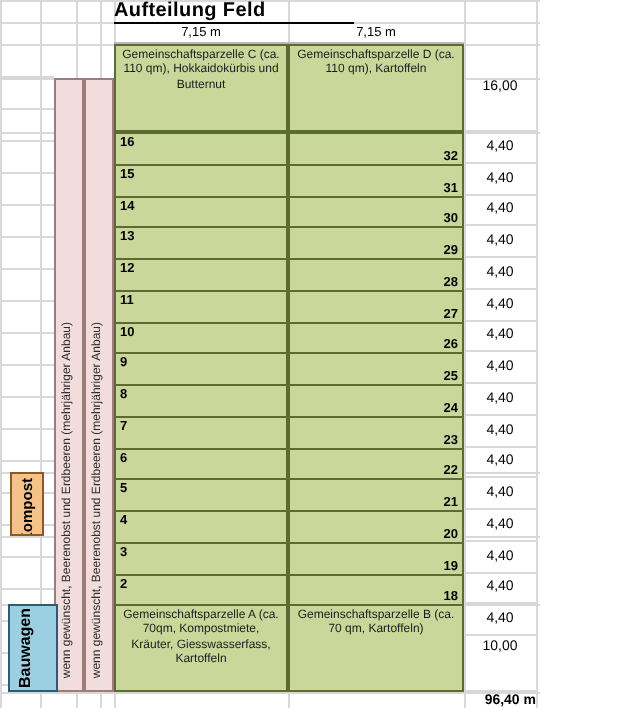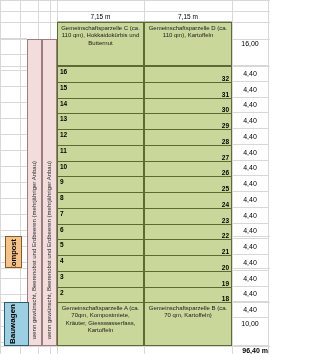--- a/index.html
+++ b/index.html
@@ -169,20 +169,21 @@
       <div class="gridline" style="left: 0px; top: 230px; width: 27px; height: 1px;"></div>
       <div class="gridline" style="left: 0px; top: 246px; width: 27px; height: 1px;"></div>
       <div class="gridline" style="left: 0px; top: 262px; width: 27px; height: 1px;"></div>
       <div class="gridline" style="left: 0px; top: 278px; width: 27px; height: 1px;"></div>
       <div class="gridline" style="left: 0px; top: 294px; width: 27px; height: 1px;"></div>
       <div class="gridline" style="left: 0px; top: 310px; width: 27px; height: 1px;"></div>
       <div class="gridline" style="left: 0px; top: 326px; width: 27px; height: 1px;"></div>
       <div class="gridline" style="left: 0px; top: 342px; width: 27px; height: 1px;"></div>
     </div>
 
+  <div class="cell" id="title">Aufteilung Feld</div>
 
   <div class="cell wh" id="wh-c">7,15 m</div>
   <div class="cell wh" id="wh-d">7,15 m</div>
 
   <div class="cell green" id="pc">
     <div class="parceltext">Gemeinschaftsparzelle C (ca. 110 qm), Hokkaidokürbis und Butternut</div>
   </div>
   <div class="cell green" id="pd">
     <div class="parceltext">Gemeinschaftsparzelle D (ca. 110 qm), Kartoffeln</div>
   </div>

